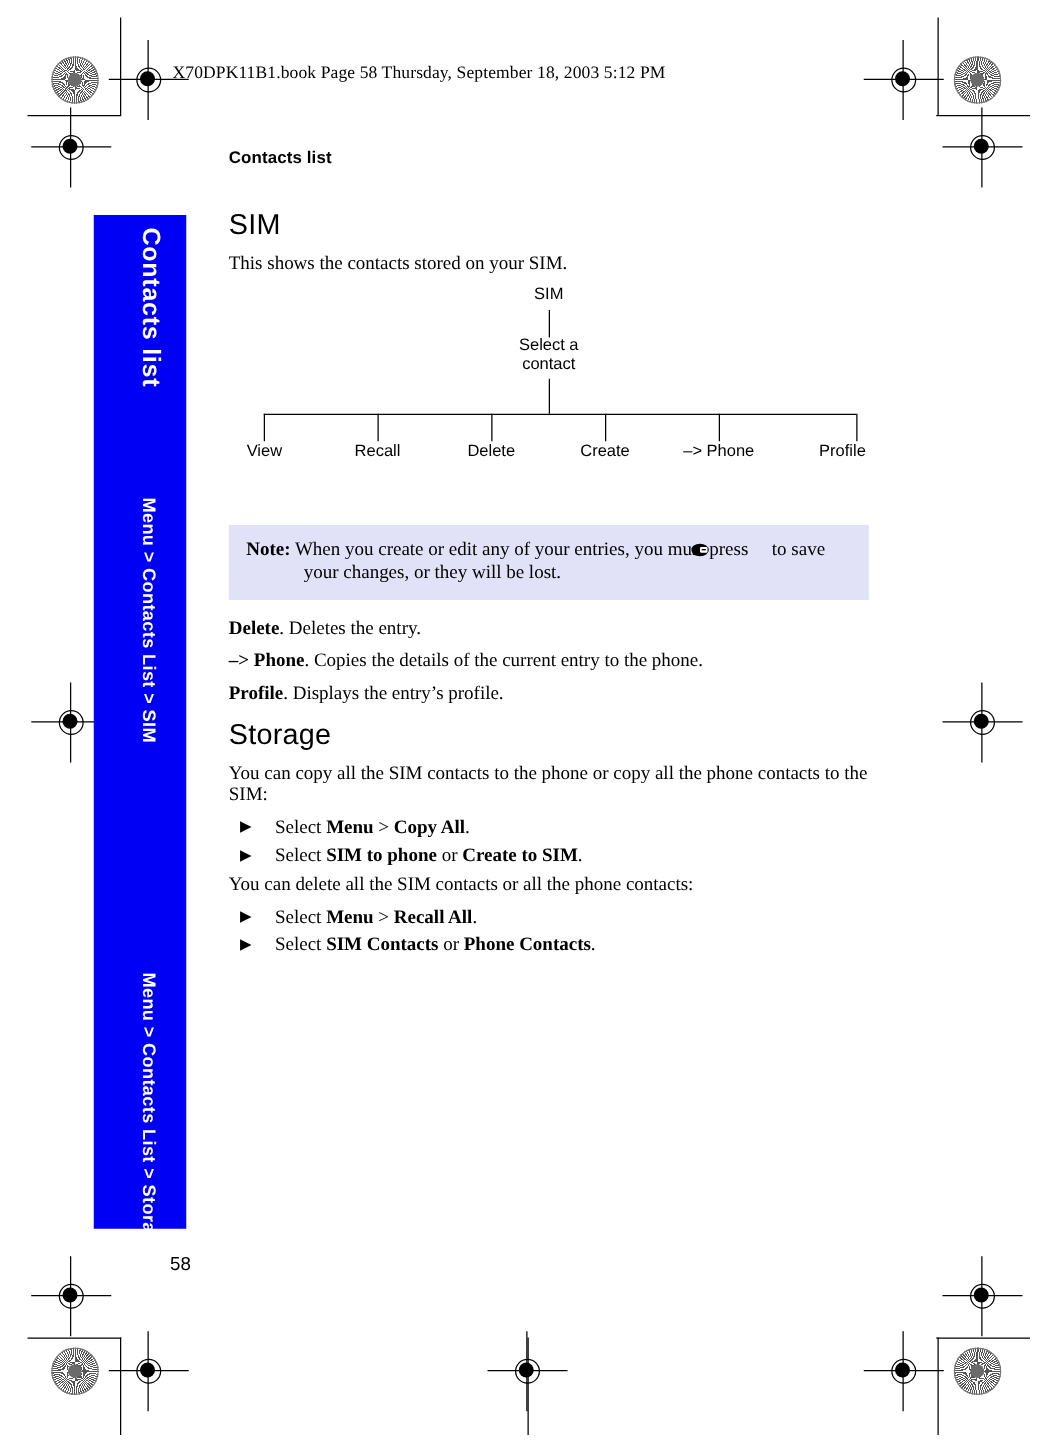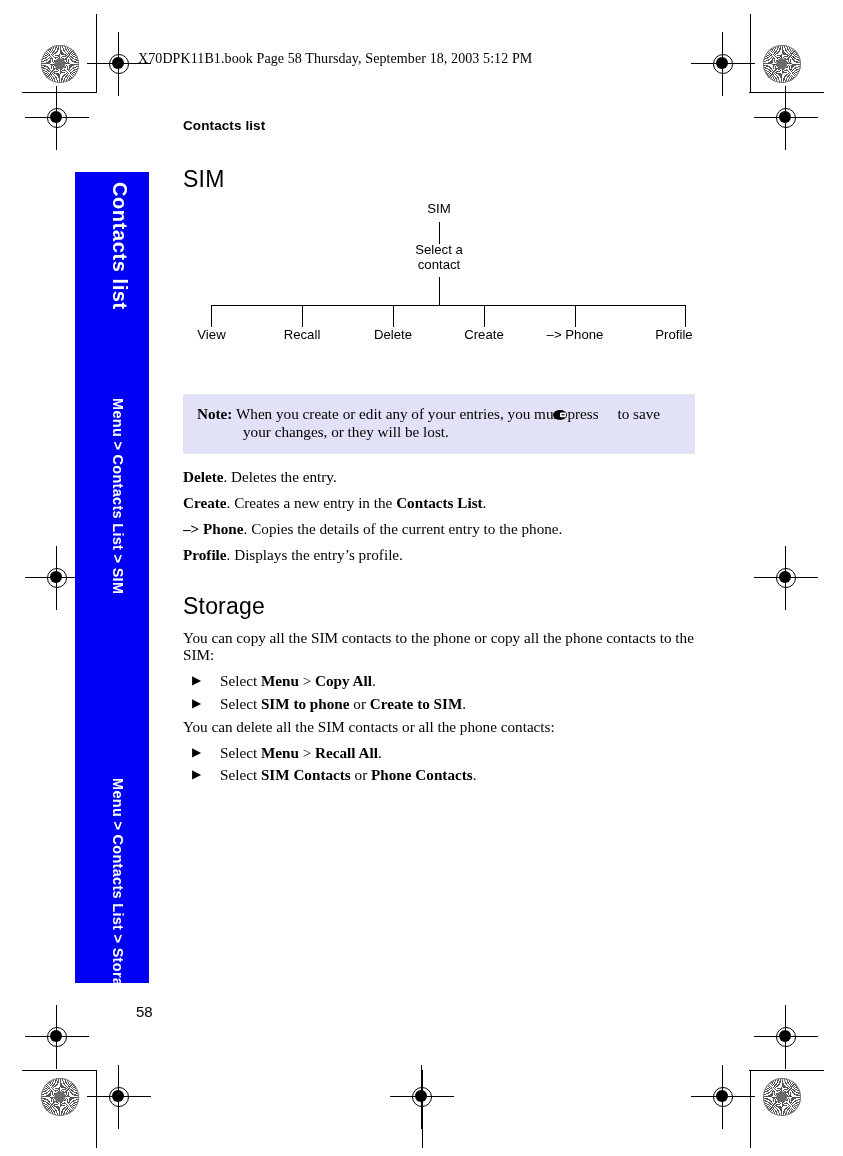--- a/index.html
+++ b/index.html
@@ -320,20 +320,21 @@
   <div class="vlabel vlabel-title">Contacts list</div>
   <div class="vlabel vlabel-path1">Menu &gt; Contacts List &gt; SIM</div>
   <div class="vlabel vlabel-path2">Menu &gt; Contacts List &gt; Storage</div>
 </div>
 
 <div class="content">
 
   <p class="running-head">Contacts list</p>
 
   <h1 class="sec">SIM</h1>
+  <p class="body">This shows the contacts stored on your SIM.</p>
 
   <div class="tree">
     <div class="node" style="left:232px; top:0px; width:48px;">SIM</div>
     <div class="vline" style="left:256px; top:20px; height:22px;"></div>
     <div class="node" style="left:222px; top:41px; width:68px;">
       <span>Select a</span><br>
       <span>contact</span>
     </div>
     <div class="vline" style="left:256px; top:75px; height:28px;"></div>
     <div class="hline" style="left:28px; top:103px; width:474px;"></div>
@@ -364,29 +365,26 @@
       <span>to save your changes, or they will be lost.</span>
     </div>
   </div>
 
 
 
   <p class="body">
     <b>Delete</b><span>. Deletes the entry.</span>
   </p>
 
-  <p class="body">
-    <b>Create</b><span>. Creates a new entry in the </span><b>Contacts List</b><span>.</span>
-  </p>
 
   <p class="body">
     <b>–&gt; Phone</b><span>. Copies the details of the current entry to the phone.</span>
   </p>
 
-  <p class="body" style="margin-bottom:29px;">
+  <p class="body" style="margin-bottom:10px;">
     <b>Profile</b><span>. Displays the entry’s profile.</span>
   </p>
 
   <h1 class="sec">Storage</h1>
 
 
   <p class="body">You can copy all the SIM contacts to the phone or copy all the phone contacts to the SIM:</p>
 
   <ul class="arrows">
     <li>

